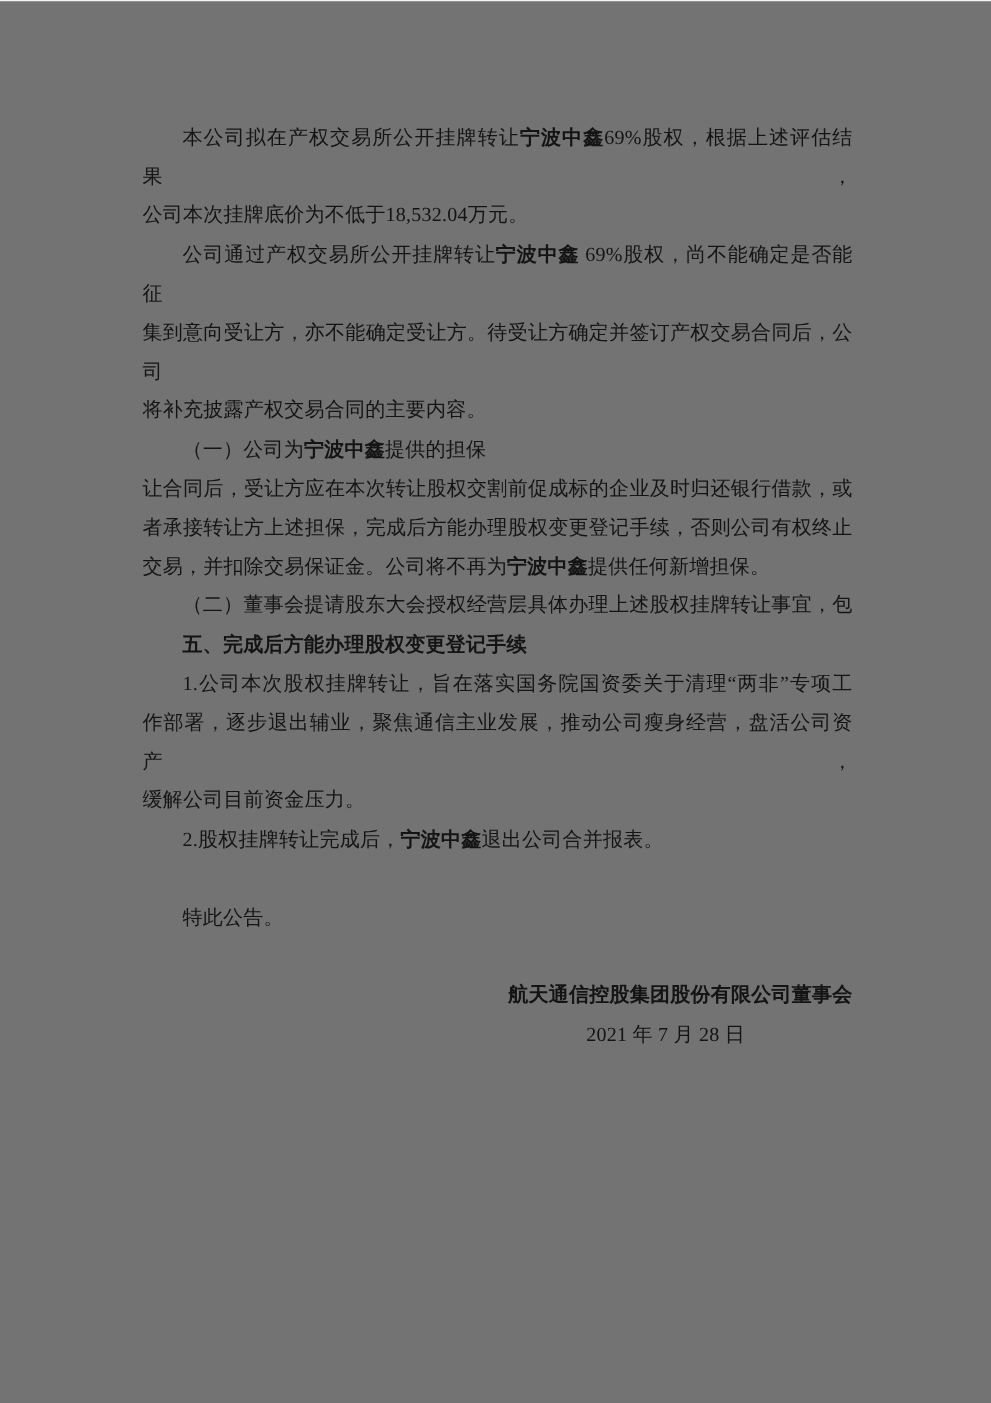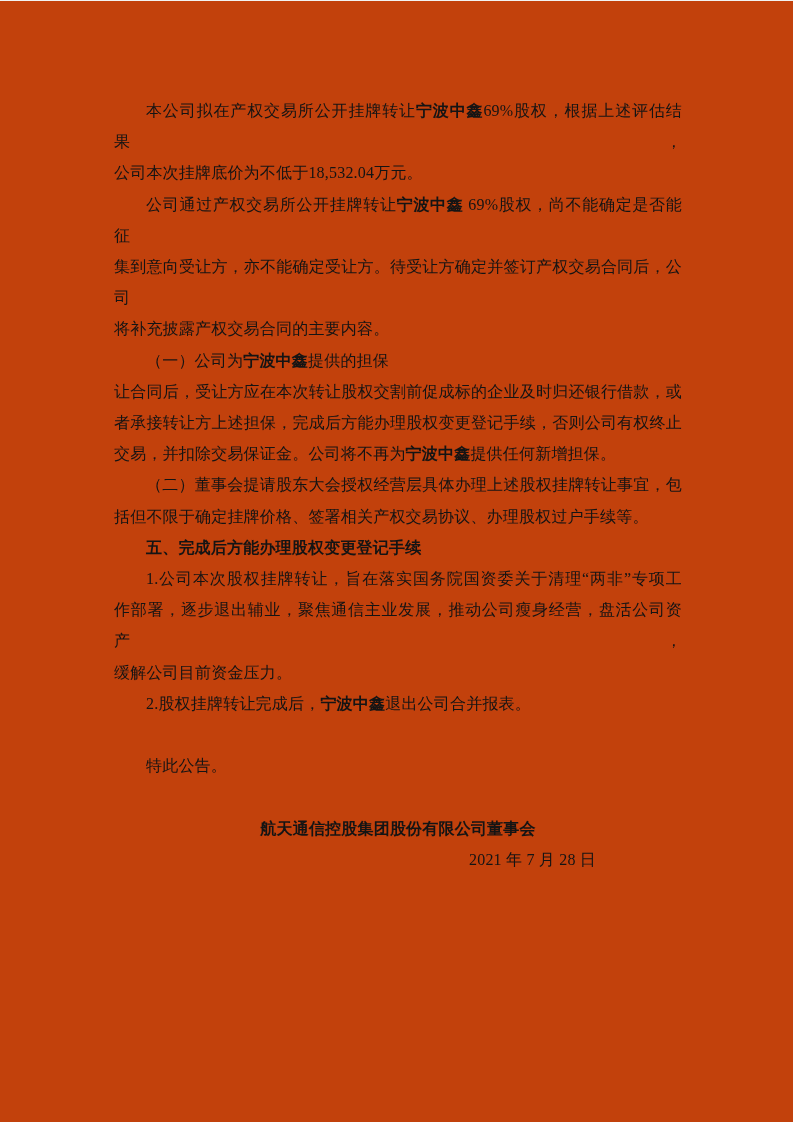--- a/index.html
+++ b/index.html
@@ -4,21 +4,21 @@
 <style>
   html, body {
     margin: 0;
     padding: 0;
     background: #ffffff;
   }
   .page {
     position: relative;
     width: 793px;
     height: 1122px;
-    background: #c2410c;
+    background: #737373;
     border-top: 1px solid #f2f2f2;
     overflow: hidden;
     font-family: "Liberation Serif", "DejaVu Serif", serif;
   }
   .doc {
     position: absolute;
     left: 114px;
     top: 94px;
     width: 568px;
     font-size: 16px;
@@ -38,21 +38,21 @@
   .line.indent {
     text-indent: 32px;
   }
   .line.heading {
     font-weight: bold;
   }
   .line.blank {
     height: 31.2px;
   }
   .line.signature {
-    text-align: center;
+    text-align: right;
     font-weight: bold;
   }
   .line.date {
     text-align: right;
     padding-right: 86px;
   }
   .seg.b {
     font-weight: bold;
   }
 </style>
@@ -64,21 +64,20 @@
       <div class="line body indent fill"><span class="seg">本公司拟在产权交易所公开挂牌转让</span><span class="seg b">宁波中鑫</span><span class="seg">69%股权，根据上述评估结果，</span></div>
       <div class="line body"><span class="seg">公司本次挂牌底价为不低于18,532.04万元。</span></div>
       <div class="line body indent fill"><span class="seg">公司通过产权交易所公开挂牌转让</span><span class="seg b">宁波中鑫</span><span class="seg"> 69%股权，尚不能确定是否能征</span></div>
       <div class="line body fill"><span class="seg">集到意向受让方，亦不能确定受让方。待受让方确定并签订产权交易合同后，公司</span></div>
       <div class="line body"><span class="seg">将补充披露产权交易合同的主要内容。</span></div>
       <div class="line body indent"><span class="seg">（一）公司为</span><span class="seg b">宁波中鑫</span><span class="seg">提供的担保</span></div>
       <div class="line body fill"><span class="seg">让合同后，受让方应在本次转让股权交割前促成标的企业及时归还银行借款，或</span></div>
       <div class="line body fill"><span class="seg">者承接转让方上述担保，完成后方能办理股权变更登记手续，否则公司有权终止</span></div>
       <div class="line body"><span class="seg">交易，并扣除交易保证金。公司将不再为</span><span class="seg b">宁波中鑫</span><span class="seg">提供任何新增担保。</span></div>
       <div class="line body indent fill"><span class="seg">（二）董事会提请股东大会授权经营层具体办理上述股权挂牌转让事宜，包</span></div>
-      <div class="line body"><span class="seg">括但不限于确定挂牌价格、签署相关产权交易协议、办理股权过户手续等。</span></div>
       <div class="line heading indent"><span class="seg b">五、完成后方能办理股权变更登记手续</span></div>
       <div class="line body indent fill"><span class="seg">1.公司本次股权挂牌转让，旨在落实国务院国资委关于清理“两非”专项工</span></div>
       <div class="line body fill"><span class="seg">作部署，逐步退出辅业，聚焦通信主业发展，推动公司瘦身经营，盘活公司资产，</span></div>
       <div class="line body"><span class="seg">缓解公司目前资金压力。</span></div>
       <div class="line body indent"><span class="seg">2.股权挂牌转让完成后，</span><span class="seg b">宁波中鑫</span><span class="seg">退出公司合并报表。</span></div>
       <div class="line blank"></div>
       <div class="line body indent"><span class="seg">特此公告。</span></div>
       <div class="line blank"></div>
       <div class="line signature"><span class="seg b">航天通信控股集团股份有限公司董事会</span></div>
       <div class="line date"><span class="seg">2021 年 7 月 28 日</span></div>

